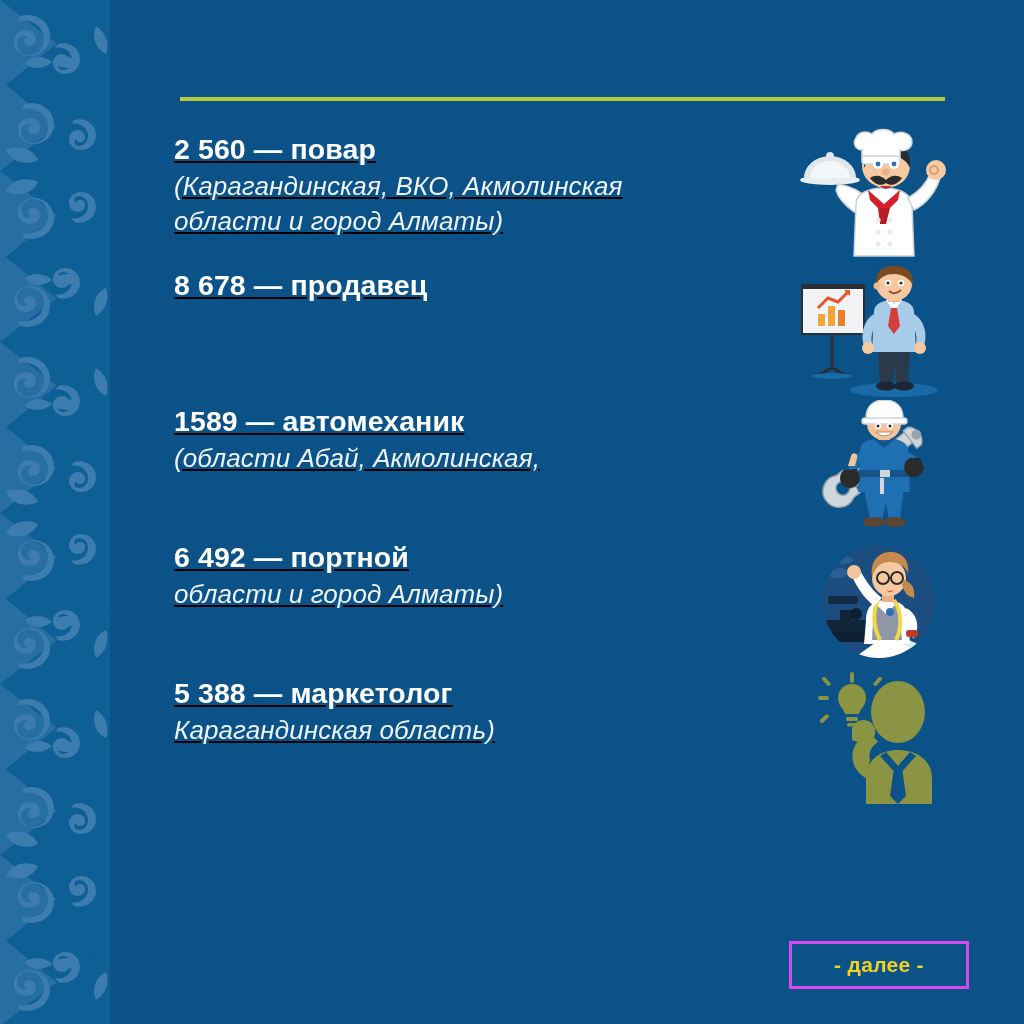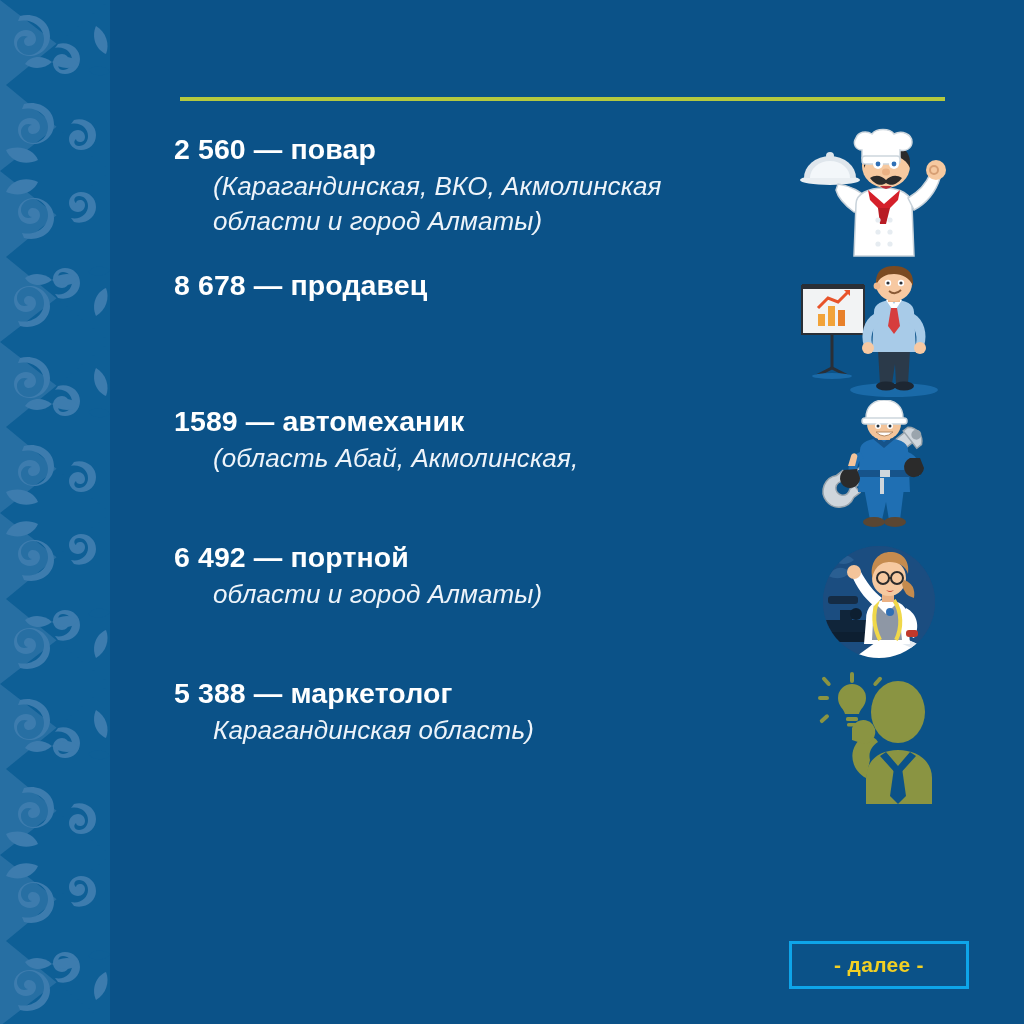--- a/index.html
+++ b/index.html
@@ -32,50 +32,49 @@
 
   
   #vacancy-list{
     position:absolute; left:174px; top:128px; width:790px;
   }
   .vacancy-row{
     position:relative;
     display:flex; align-items:flex-start;
     min-height:136px;
   }
-  .vacancy-text{ width:620px; padding-top:2px; }
+  .vacancy-text{ width:620px; padding-top:2px;text-decoration:underline; }
   .vacancy-head{
     color:#ffffff;
     font-size:28.5px;
     font-weight:bold;
     letter-spacing:0.1px;
     line-height:39px;
     white-space:nowrap;
   }
   .vacancy-regions{
     color:#eef4fa;
     font-size:26px;
     font-style:italic;
     line-height:35px;
     letter-spacing:0.1px;
-    margin-left:39px;
   }
   .vacancy-art{
     position:relative;
     width:170px; height:136px;
     flex:0 0 170px;
     margin-left:8px;
   }
   .vacancy-art svg{ display:block; }
 
   
   #next-button{
     position:absolute; left:789px; top:941px;
     width:180px; height:48px;
-    border:3px solid #0ea5e9;
+    border:3px solid #d946ef;
     display:flex; align-items:center; justify-content:center;
     background:transparent;
   }
   #next-button span{
     color:#f2d024;
     font-size:21px;
     font-weight:bold;
     letter-spacing:0.3px;
   }
 </style>
@@ -314,21 +313,21 @@
 
         <path d="M95 27 Q101 32 107 26" stroke="#8a5a36" stroke-width="1.8" fill="none"></path>
       </svg>
     </div>
   </div>
 
   <div class="vacancy-row">
     <div class="vacancy-text">
       <div class="vacancy-head">1589 — автомеханик</div>
       <div class="vacancy-regions">
-        <div>(область Абай, Акмолинская,</div>
+        <div>(области Абай, Акмолинская,</div>
       </div>
     </div>
     <div class="vacancy-art">
       <svg width="170" height="136" viewBox="0 0 170 136" xmlns="http://www.w3.org/2000/svg">
 
         <g transform="rotate(-38 85 60)">
           <rect x="48" y="54" width="84" height="13" rx="5" fill="#cfd6dc" stroke="#9aa5ad" stroke-width="1.5"></rect>
           <path d="M48 60 m-6 -14 a16 16 0 1 0 0 28 l8 0 0 -9 -6 0 a7 7 0 1 1 0 -10 l6 0 0 -9 z" fill="#cfd6dc" stroke="#9aa5ad" stroke-width="1.5"></path>
           <path d="M128 52 a14 14 0 0 1 0 22 l-6 0 0 -22 z" fill="#cfd6dc" stroke="#9aa5ad" stroke-width="1.5"></path>
           <circle cx="130" cy="63" r="5" fill="#9aa5ad"></circle>

